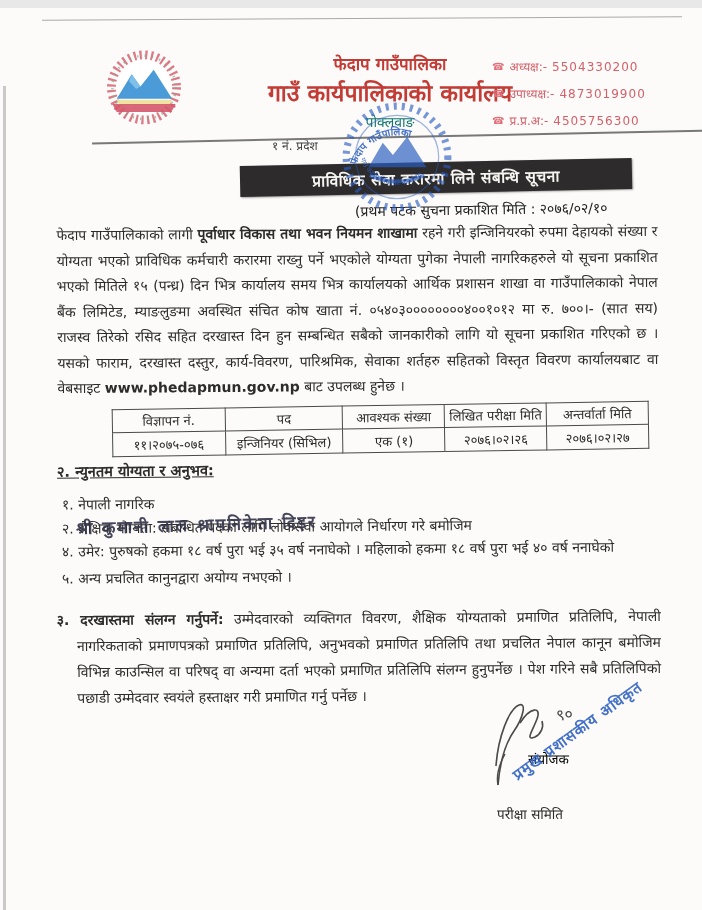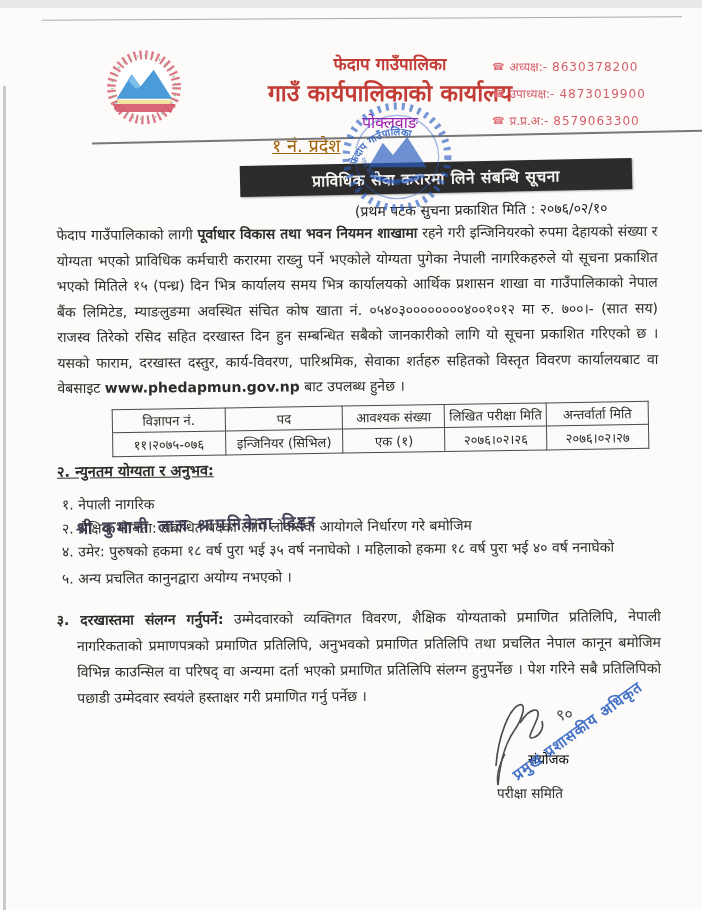--- a/index.html
+++ b/index.html
@@ -11,22 +11,22 @@
   }
   
   .scan-left-line { position:absolute; left:3px; top:78px; width:3px; height:828px; background:#c9c9c9; }
   .scan-top-line  { position:absolute; left:42px; top:10px; width:640px; height:1px; background:#a9a9a9; transform:rotate(-0.3deg); }
 
   
   .logo { position:absolute; left:100px; top:38px; width:88px; height:88px; }
   .hdr-center { position:absolute; left:212px; top:44px; width:356px; text-align:center; }
   .muni   { font-size:17px; font-weight:bold; color:#c23b35; line-height:25px; }
   .office { font-size:23px; font-weight:bold; color:#c23b35; line-height:33px; }
-  .addr   { font-size:16px; color:#a21caf; line-height:25px; }
-  .prov   { font-size:18px; color:#a16207; line-height:22px; text-align:left; padding-left:60px;text-decoration:underline;}
+  .addr   { font-size:14px; color:#0f766e; line-height:25px; }
+  .prov   { font-size:12px; color:#404040; line-height:22px; text-align:left; padding-left:60px;}
   .contacts { position:absolute; left:492px; top:50px; width:206px; }
   .contact-row { display:flex; align-items:center; gap:5px; margin-bottom:10px;
                  color:#d4606a; font-size:12px; }
   .contact-icon { font-size:10px; color:#e0707a; }
   .contact-number { letter-spacing:1px; }
 
   .stamp-header { position:absolute; left:336px; top:88px; width:122px; height:122px; opacity:.85; z-index:5; }
 
   .divider { position:absolute; left:92px; top:128px; width:612px; height:1.5px; background:#787878; transform:rotate(-1.2deg); }
 
@@ -59,21 +59,21 @@
                  transform:rotate(-1.6deg); opacity:.9; letter-spacing:2px; }
 
   .docs { position:absolute; left:57px; top:597px; width:604px;
           font-size:14px; line-height:26px; text-align:justify;
           padding-left:20px; text-indent:-20px; transform:rotate(-0.4deg); }
 
   .sig-svg { position:absolute; left:478px; top:683px; width:100px; height:100px; z-index:2; }
   .sig-mark { position:absolute; left:556px; top:695px; font-size:16px; color:#4a4a4a;
               transform:rotate(-8deg); z-index:2; }
   .sig-role { position:absolute; left:528px; top:742px; font-size:13.5px; color:#000000; z-index:1; }
-  .sig-committee { position:absolute; left:497px; top:776px; font-size:13.5px; color:#2e2c2a; z-index:1; }
+  .sig-committee { position:absolute; left:497px; top:797px; font-size:13.5px; color:#2e2c2a; z-index:1; }
   .sig-stamp-text { position:absolute; left:462px; top:712px; width:230px; text-align:center;
                     font-size:15px; font-weight:bold; color:#2b5ec2; letter-spacing:1px;
                     transform:rotate(-36deg); opacity:.88; z-index:3; }
 </style>
 </head>
 <body>
 
 <div id="page">
 
   <div class="scan-left-line"></div>
@@ -93,31 +93,31 @@
     <div class="muni">फेदाप गाउँपालिका</div>
     <div class="office">गाउँ कार्यपालिकाको कार्यालय</div>
     <div class="addr">पोक्लवाङ</div>
     <div class="prov">१ नं. प्रदेश</div>
   </div>
 
   <div class="contacts">
     <div class="contact-row">
       <span class="contact-icon">☎</span>
       <span>अध्यक्ष:-</span>
-      <span class="contact-number">8630378200</span>
+      <span class="contact-number">5504330200</span>
     </div>
     <div class="contact-row">
       <span class="contact-icon">☎</span>
       <span>उपाध्यक्ष:-</span>
       <span class="contact-number">4873019900</span>
     </div>
     <div class="contact-row">
       <span class="contact-icon">☎</span>
       <span>प्र.प्र.अ:-</span>
-      <span class="contact-number">8579063300</span>
+      <span class="contact-number">4505756300</span>
     </div>
   </div>
 
   <svg class="stamp-header" viewBox="0 0 120 120">
     <defs>
       <path id="arcT" d="M20,68 A42,42 0 0 1 100,68"></path>
       <path id="arcB" d="M24,62 A38,38 0 0 0 96,62"></path>
     </defs>
     <circle cx="60" cy="60" r="50" fill="none" stroke="#2b5ec2" stroke-width="7" stroke-dasharray="3 5" opacity=".75"></circle>
     <circle cx="60" cy="60" r="41" fill="none" stroke="#2b5ec2" stroke-width="1.2" opacity=".55"></circle>

